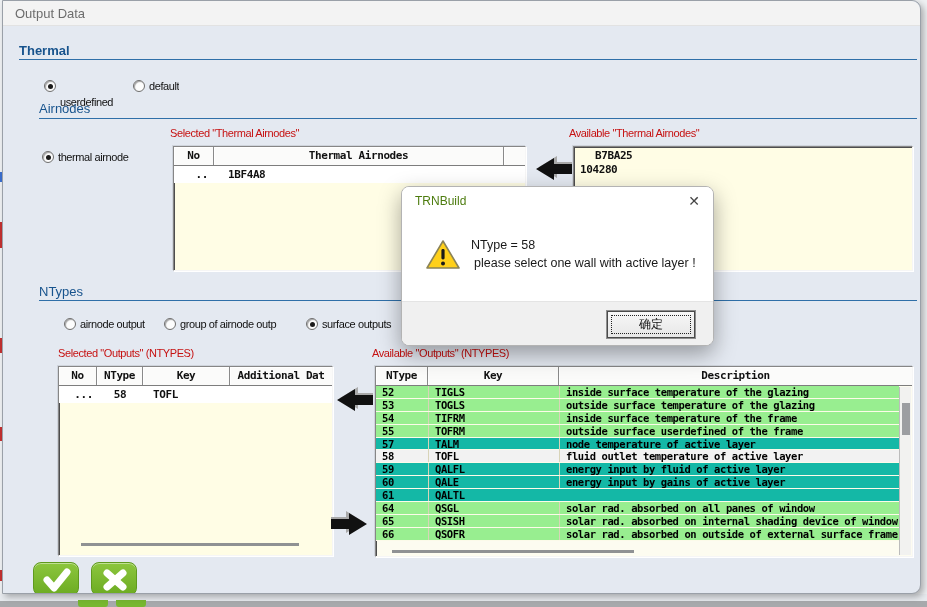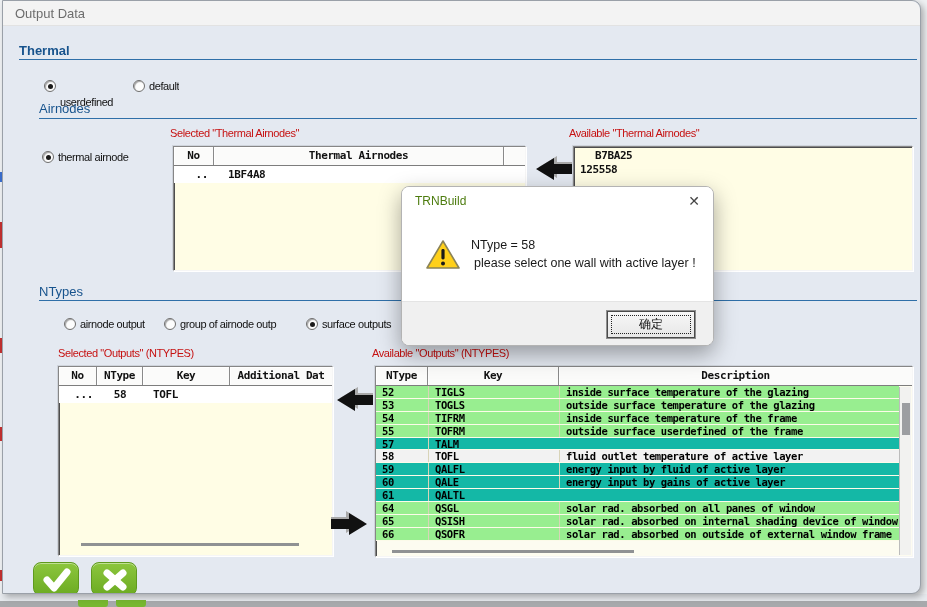--- a/index.html
+++ b/index.html
@@ -171,21 +171,21 @@
 
   <div class="arrow" style="left:527px;top:155px;">
     <svg width="42" height="30" viewBox="0 0 42 30">
       <polygon points="42,8 24,8 24,2 6,13 24,24 24,18 42,18" fill="#a9a9a9" transform="translate(3,-2)"></polygon>
       <polygon points="42,8 24,8 24,2 6,13 24,24 24,18 42,18" fill="#111"></polygon>
     </svg>
   </div>
 
   <div class="sunken mono" style="left:570px;top:145px;width:340px;height:125px;padding:2px 6px;">
     <div class="cell mono" style="height:14px;line-height:14px;padding-left:15px;">B7BA25</div>
-    <div class="cell mono" style="height:14px;line-height:14px;">125558</div>
+    <div class="cell mono" style="height:14px;line-height:14px;">104280</div>
   </div>
 
   <div class="section-head" style="left:36px;top:283px;">NTypes</div>
   <div class="section-line" style="left:36px;top:299px;width:878px;"></div>
 
   <span class="radio" style="left:61px;top:317px;"></span>
   <span class="radio-label" style="left:77px;top:317px;width:83px;">airnode output</span>
   <span class="radio" style="left:161px;top:317px;"></span>
   <span class="radio-label" style="left:177px;top:317px;width:128px;">group of airnode outp</span>
   <span class="radio sel" style="left:303px;top:317px;"></span>
@@ -251,20 +251,21 @@
 
   <div class="t3-row" data-color="green">
     <span class="t3c t3c-ntype mono">55</span>
     <span class="t3c t3c-key mono">TOFRM</span>
     <span class="t3c t3c-desc mono">outside surface userdefined of the frame</span>
   </div>
 
   <div class="t3-row" data-color="yellow">
     <span class="t3c t3c-ntype mono">57</span>
     <span class="t3c t3c-key mono">TALM</span>
+    <span class="t3c t3c-desc mono">node temperature of active layer</span>
   </div>
 
   <div class="t3-row" data-color="white">
     <span class="t3c t3c-ntype mono">58</span>
     <span class="t3c t3c-key mono">TOFL</span>
     <span class="t3c t3c-desc mono">fluid outlet temperature of active layer</span>
   </div>
 
   <div class="t3-row" data-color="yellow">
     <span class="t3c t3c-ntype mono">59</span>
@@ -291,21 +292,21 @@
 
   <div class="t3-row" data-color="green">
     <span class="t3c t3c-ntype mono">65</span>
     <span class="t3c t3c-key mono">QSISH</span>
     <span class="t3c t3c-desc mono">solar rad. absorbed on internal shading device of window</span>
   </div>
 
   <div class="t3-row" data-color="green">
     <span class="t3c t3c-ntype mono">66</span>
     <span class="t3c t3c-key mono">QSOFR</span>
-    <span class="t3c t3c-desc mono">solar rad. absorbed  on outside of external window frame</span>
+    <span class="t3c t3c-desc mono">solar rad. absorbed  on outside of external surface frame</span>
   </div>
 </div>
     <div class="vtrack">
       <div class="vthumb" style="top:16px;height:32px;"></div>
     </div>
     <div class="hthumb" style="left:16px;top:183px;width:242px;"></div>
   </div>
 
   <div class="gbtn" style="left:30px;top:561px;">
     <svg width="46" height="34" viewBox="0 0 46 34">

